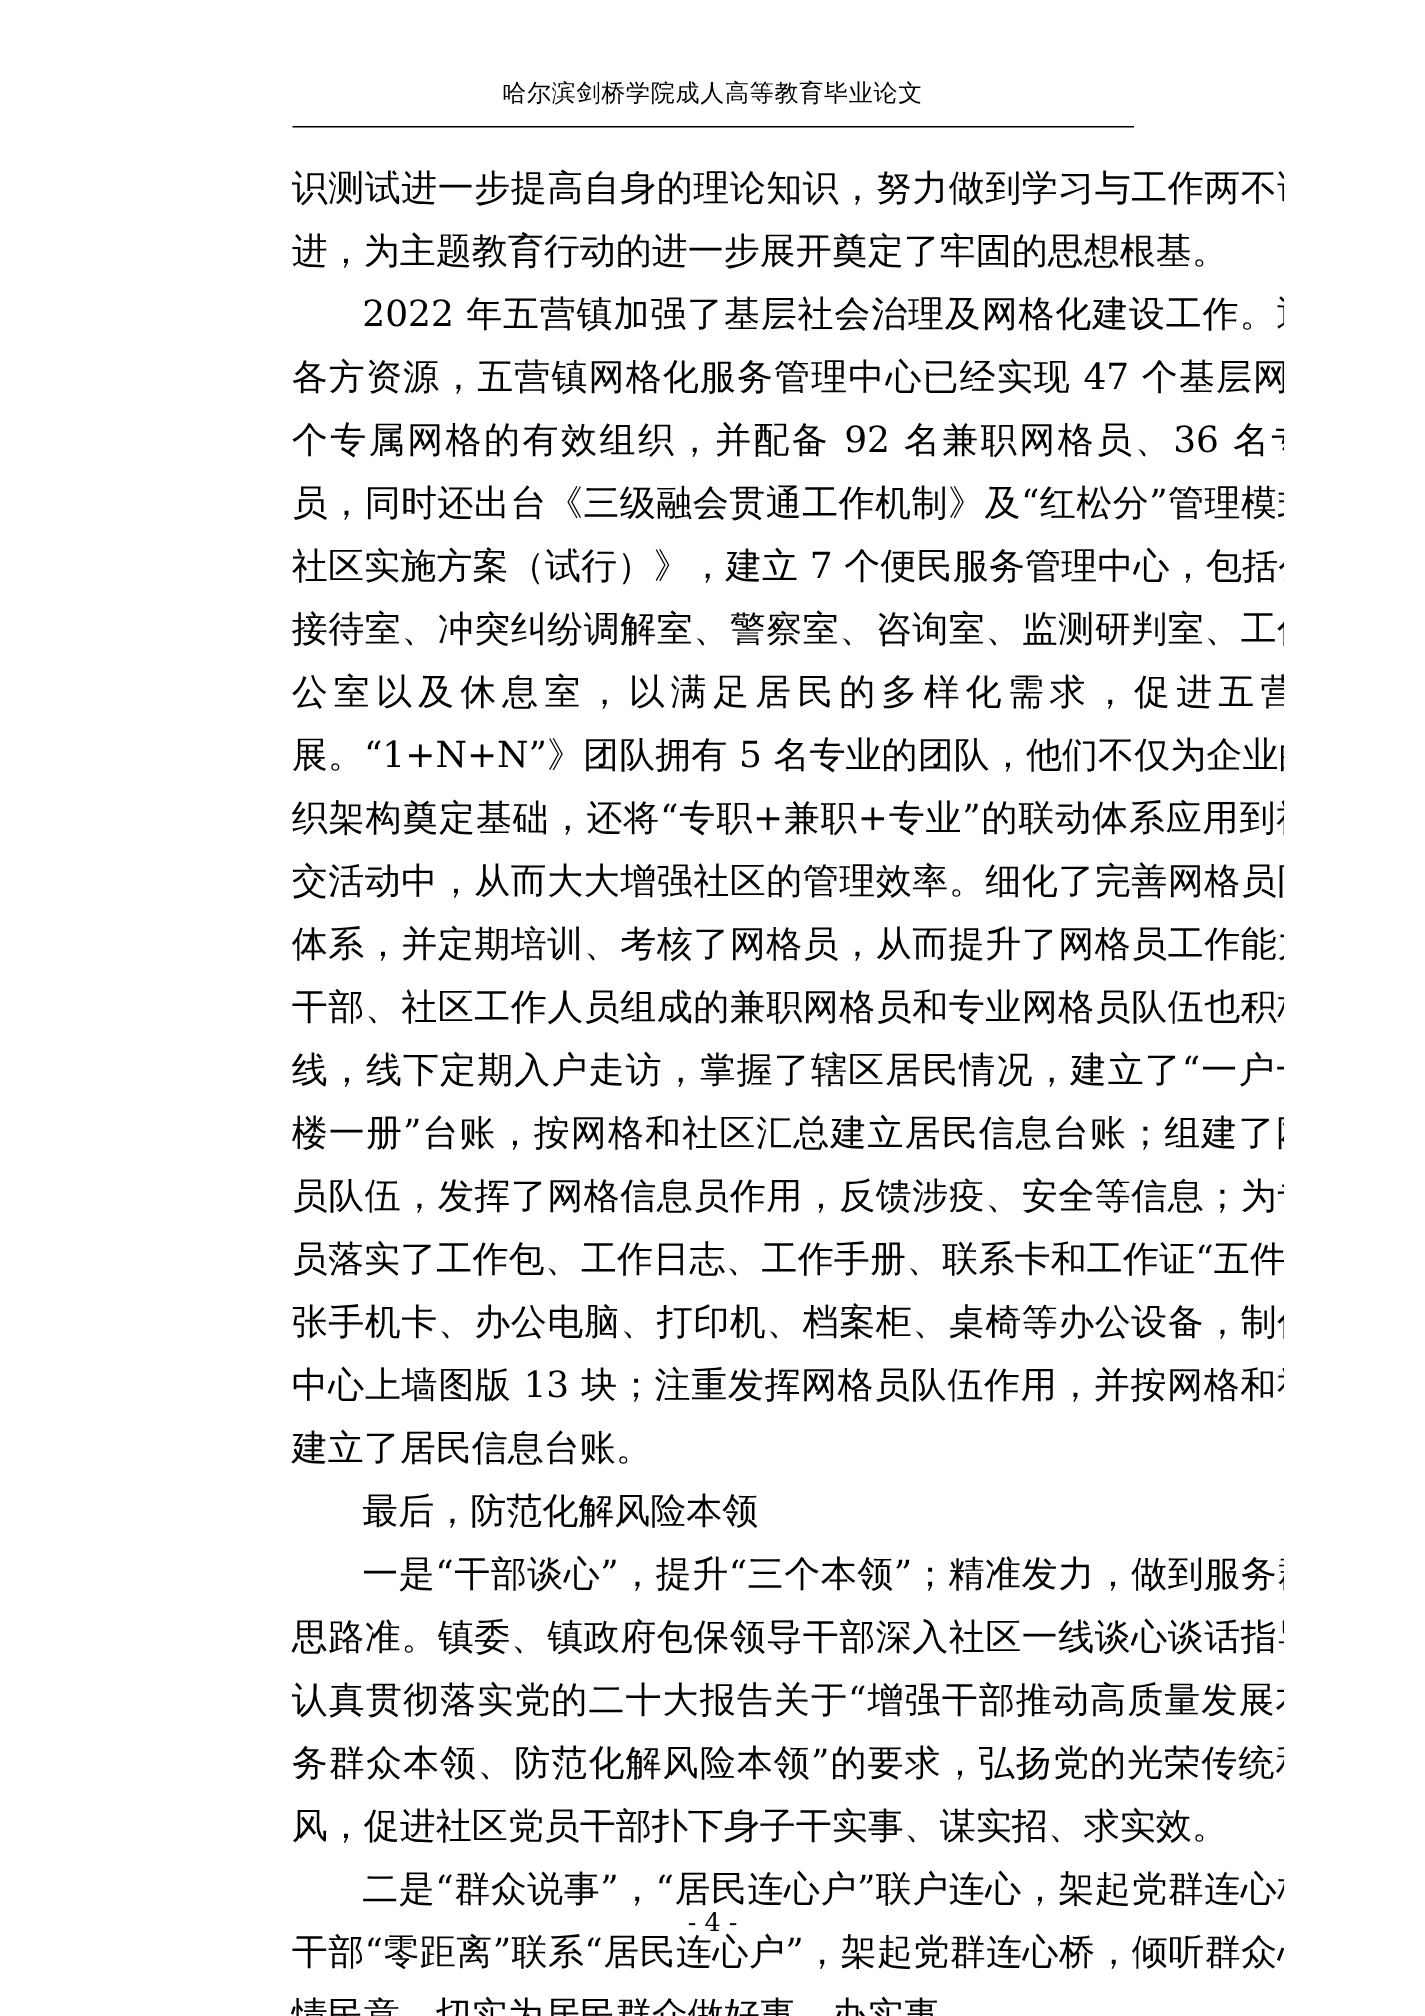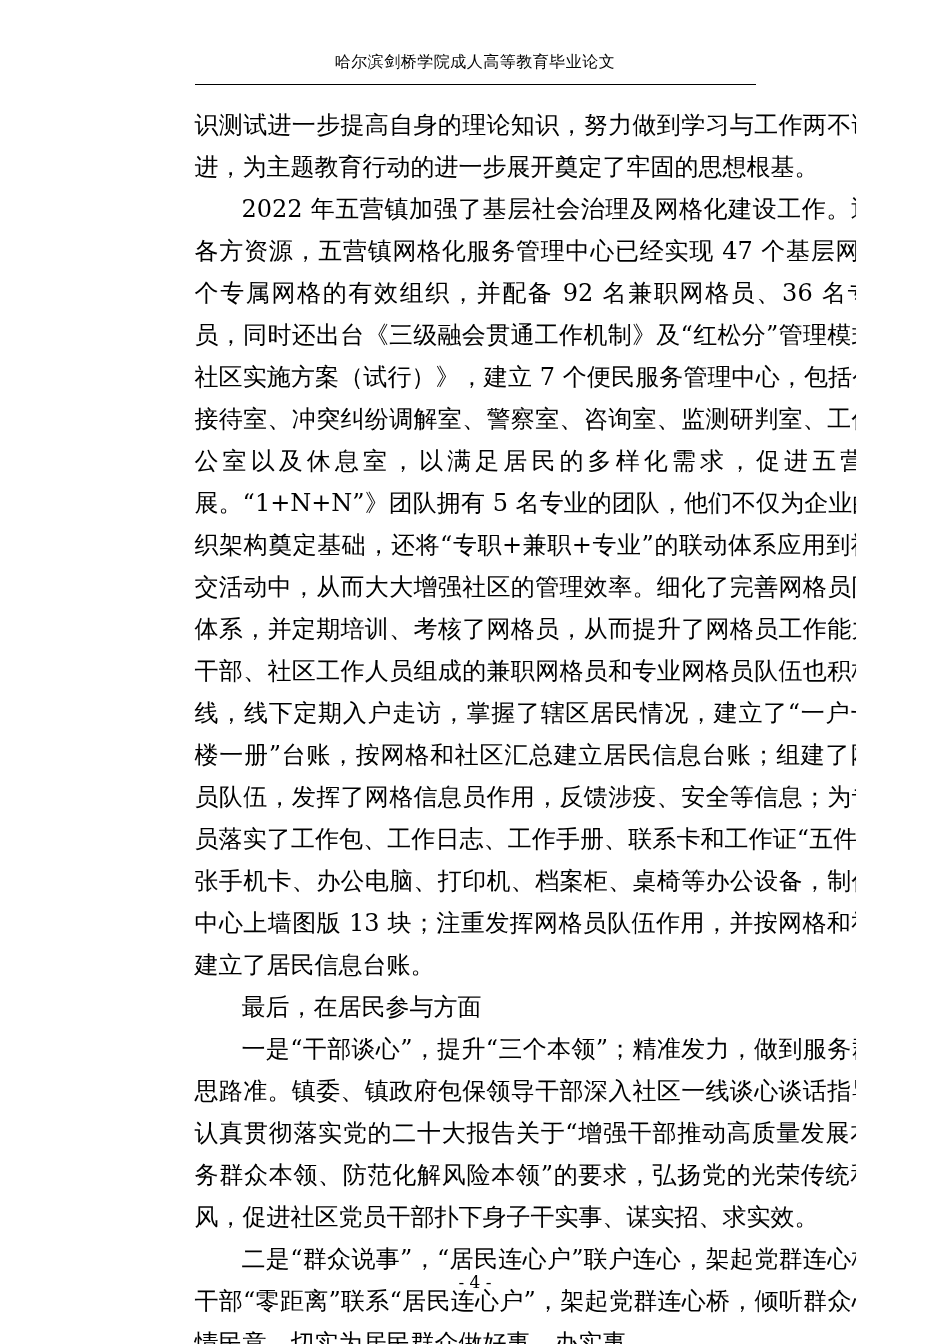--- a/index.html
+++ b/index.html
@@ -71,20 +71,20 @@
 
 <div class="page">
 
   <div class="header">哈尔滨剑桥学院成人高等教育毕业论文</div>
 
   <div class="header-rule"></div>
 
   <div class="content">
     <p class="para">识测试进一步提高自身的理论知识，努力做到学习与工作两不误，两促进，为主题教育行动的进一步展开奠定了牢固的思想根基。</p>
     <p class="para indent">2022 年五营镇加强了基层社会治理及网格化建设工作。通过整合各方资源，五营镇网格化服务管理中心已经实现 47 个基层网格与 66 个专属网格的有效组织，并配备 92 名兼职网格员、36 名专业网格员，同时还出台《三级融会贯通工作机制》及“红松分”管理模式试点的社区实施方案（试行）》，建立 7 个便民服务管理中心，包括公众服务接待室、冲突纠纷调解室、警察室、咨询室、监测研判室、工作人员办公室以及休息室，以满足居民的多样化需求，促进五营镇的发展。“1+N+N”》团队拥有 5 名专业的团队，他们不仅为企业的微信组织架构奠定基础，还将“专职+兼职+专业”的联动体系应用到社区的社交活动中，从而大大增强社区的管理效率。细化了完善网格员队伍管理体系，并定期培训、考核了网格员，从而提升了网格员工作能力；由镇干部、社区工作人员组成的兼职网格员和专业网格员队伍也积极下沉一线，线下定期入户走访，掌握了辖区居民情况，建立了“一户一卡、一楼一册”台账，按网格和社区汇总建立居民信息台账；组建了网格信息员队伍，发挥了网格信息员作用，反馈涉疫、安全等信息；为专职网格员落实了工作包、工作日志、工作手册、联系卡和工作证“五件套”、45 张手机卡、办公电脑、打印机、档案柜、桌椅等办公设备，制作了综治中心上墙图版 13 块；注重发挥网格员队伍作用，并按网格和社区汇总建立了居民信息台账。</p>
-    <p class="para indent">最后，在居民参与方面</p>
+    <p class="para indent">最后，防范化解风险本领</p>
     <p class="para indent">一是“干部谈心”，提升“三个本领”；精准发力，做到服务群众方向思路准。镇委、镇政府包保领导干部深入社区一线谈心谈话指导工作，认真贯彻落实党的二十大报告关于“增强干部推动高质量发展本领、服务群众本领、防范化解风险本领”的要求，弘扬党的光荣传统和优良作风，促进社区党员干部扑下身子干实事、谋实招、求实效。</p>
     <p class="para indent">二是“群众说事”，“居民连心户”联户连心，架起党群连心桥。党员干部“零距离”联系“居民连心户”，架起党群连心桥，倾听群众心声和社情民意，切实为居民群众做好事、办实事。</p>
   </div>
 
   <div class="footer">- 4 -</div>
 
 </div>
 
 </body></html>

